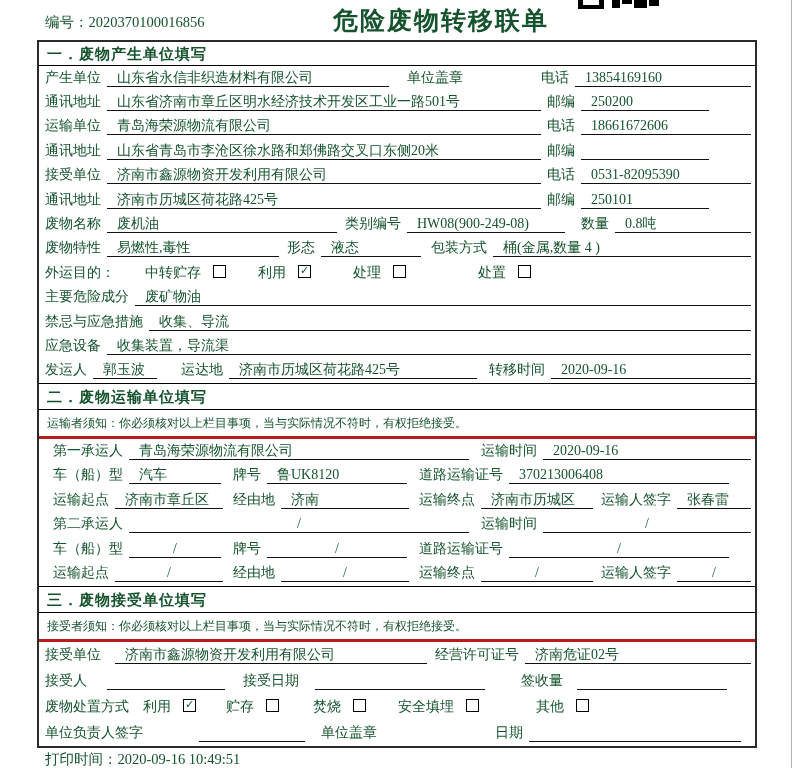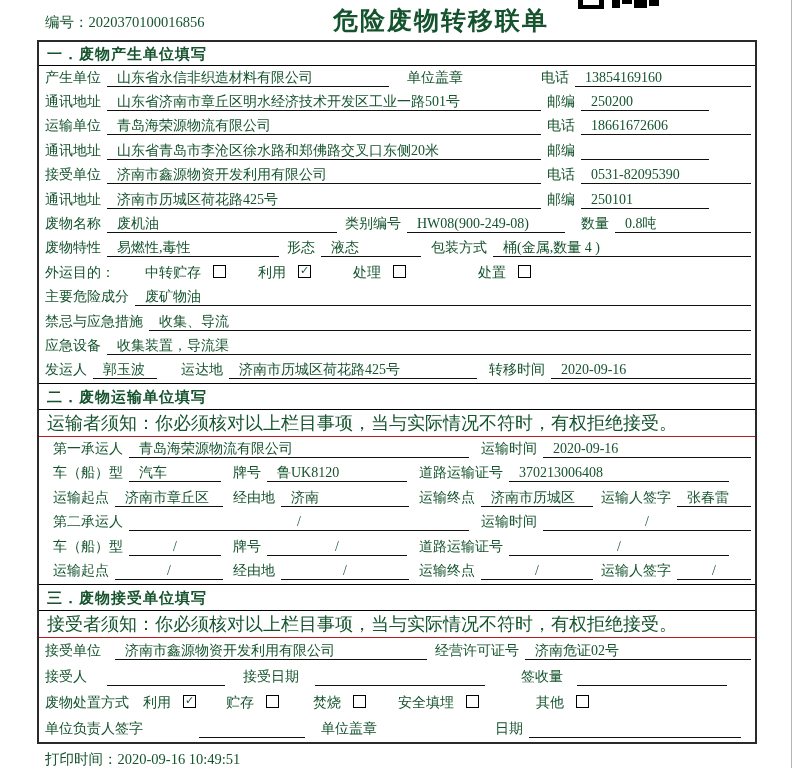--- a/index.html
+++ b/index.html
@@ -16,21 +16,21 @@
   .qr .q1w{left:5px;top:0;width:16px;height:5px;background:#fff;}
   .qr .q2{left:34px;top:0;width:8px;height:8px;}
   .qr .q3{left:44px;top:0;width:10px;height:4px;}
   .qr .q4{left:56px;top:0;width:13px;height:8px;}
   .qr .q5{left:71px;top:0;width:10px;height:6px;}
   
   .form{position:absolute;left:37px;top:40px;width:716px;border:2px solid #2a2a2a;background:#fff;}
   .sec-title{font-size:15px;font-weight:bold;padding:4px 8px 2px 8px;height:17px;line-height:17px;
              border-bottom:1px solid #000;letter-spacing:1px;}
   .sec-title.mid{border-top:1px solid #000;height:19px;line-height:19px;}
-  .notice{font-size:18px;padding:5px 8px 4px 8px;border-bottom:1px solid #b91c1c;height:17px;line-height:17px;}
+  .notice{font-size:12px;padding:5px 8px 4px 8px;border-bottom:3px solid #b91c1c;height:17px;line-height:17px;}
   .row{display:flex;align-items:center;height:24.4px;padding:0 4px 2px 6px;font-size:14px;
        white-space:nowrap;box-sizing:border-box;}
   .s2 .row{height:24.5px;margin-left:8px;}
   .s3 .row{height:26px;}
   .l{line-height:17px;margin-right:6px;flex:none;}
   .u{border-bottom:1px solid #101010;height:19px;display:flex;align-items:flex-end;
      line-height:16px;flex:none;padding-left:10px;box-sizing:border-box;overflow:visible;}
   .u.f{flex:1 1 auto;}
   .u.c{justify-content:center;padding-left:0;}
   .cb{width:11px;height:11px;border:1px solid #000;flex:none;margin:0 0 2px 6px;

